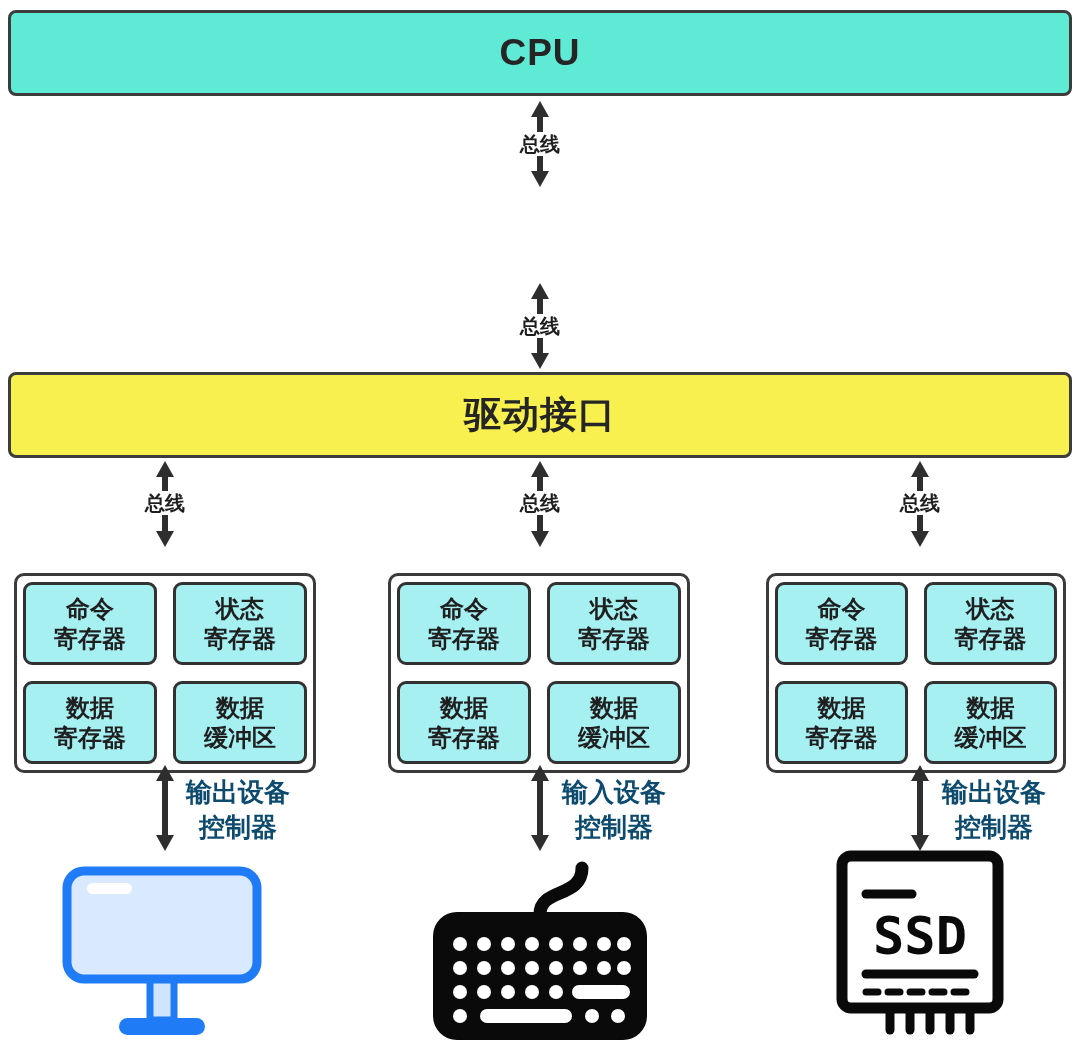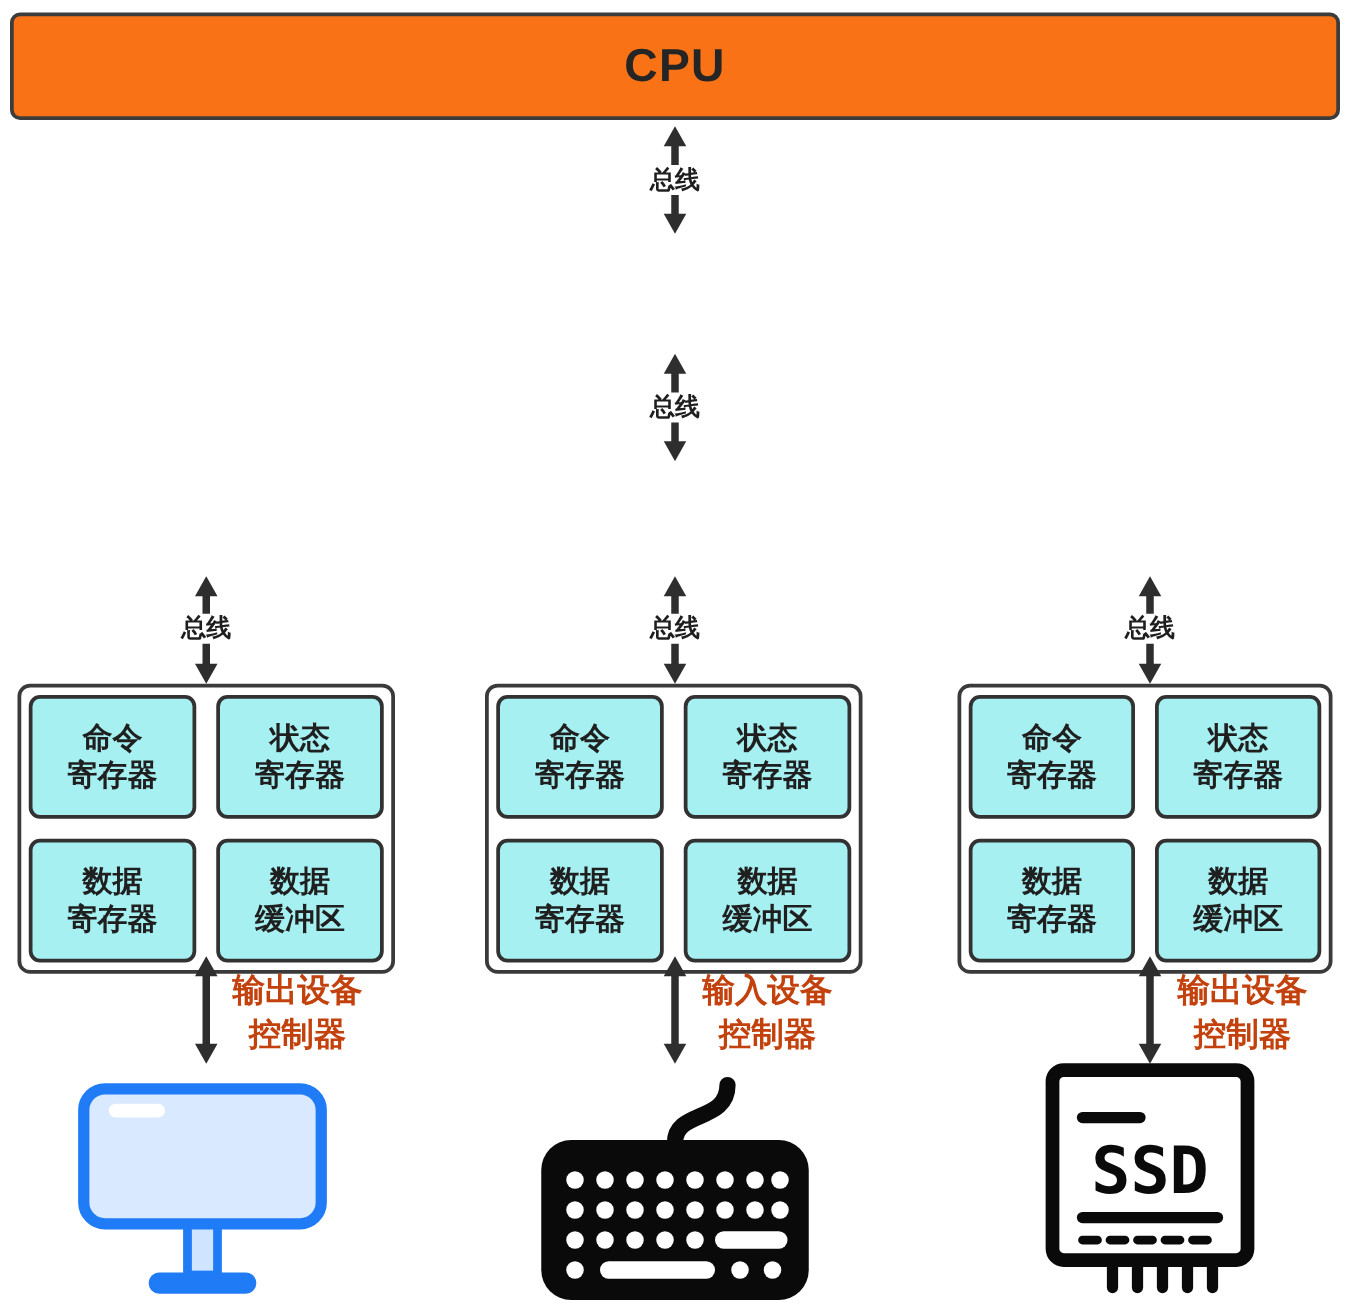--- a/index.html
+++ b/index.html
@@ -3,49 +3,52 @@
 <meta charset="utf-8">
 <style>
   * { margin:0; padding:0; box-sizing:border-box; }
   body { background:#ffffff; font-family:"Liberation Sans","DejaVu Sans",sans-serif; }
   .canvas { position:relative; width:1080px; height:1044px; background:#ffffff; overflow:hidden; }
 
   .bar { position:absolute; left:8px; width:1064px; height:86px;
          border:3px solid #3c3c3c; border-radius:8px;
          display:flex; align-items:center; justify-content:center;
          font-size:37px; font-weight:700; color:#252525; letter-spacing:1px; }
-  .bar.cpu    { top:10px;  background:#f97316;justify-content:center; }
+  .bar.cpu    { top:10px;  background:#5eead4;justify-content:center; }
   .bar.memory { top:192px; background:#6fe14d; }
   .bar.driver { top:372px; background:#f8f04e; }
 
   .arrow { position:absolute; width:26px; height:88px; }
 
   .bus-label { position:absolute; transform:translate(-50%,-50%);
                font-size:20px; font-weight:700; color:#1e1e1e;
                background:#ffffff; padding:2px 4px; line-height:1; white-space:nowrap; }
 
-  .controller { position:absolute; top:547px; height:232px; width:302px;
+  .controller { position:absolute; top:573px; height:200px; width:302px;
                 background:#ffffff; border:3px solid #3a3a3a; border-radius:10px;
                 display:grid; grid-template-columns:1fr 1fr; gap:16px; padding:6px; }
   .reg { background:#a7f0f2; border:3px solid #323232; border-radius:9px;
          display:flex; flex-direction:column; align-items:center; justify-content:center;
          font-size:24px; font-weight:700; color:#1f1f1f; line-height:1.25; text-align:center; }
 
-  .dev-label { position:absolute; font-size:26px; font-weight:700; color:#c2410c;
+  .dev-label { position:absolute; font-size:26px; font-weight:700; color:#0c4a6e;
                text-align:center; line-height:1.35; white-space:nowrap; }
 
   .device { position:absolute; }
 </style>
 </head>
 <body>
 
 <div class="canvas">
 
   <div class="bar cpu">
     <span>CPU</span>
+  </div>
+  <div class="bar driver">
+    <span>驱动接口</span>
   </div>
 
   <svg class="arrow" style="left:527px;top:100px" viewBox="0 0 26 88">
     <line x1="13" y1="15" x2="13" y2="73" stroke="#2e2e2e" stroke-width="6"></line>
     <polygon points="13,1 4,17 22,17" fill="#2e2e2e"></polygon>
     <polygon points="13,87 4,71 22,71" fill="#2e2e2e"></polygon>
   </svg>
   <div class="bus-label" style="left:540px;top:144px">总线</div>
 
   <svg class="arrow" style="left:527px;top:282px" viewBox="0 0 26 88">

